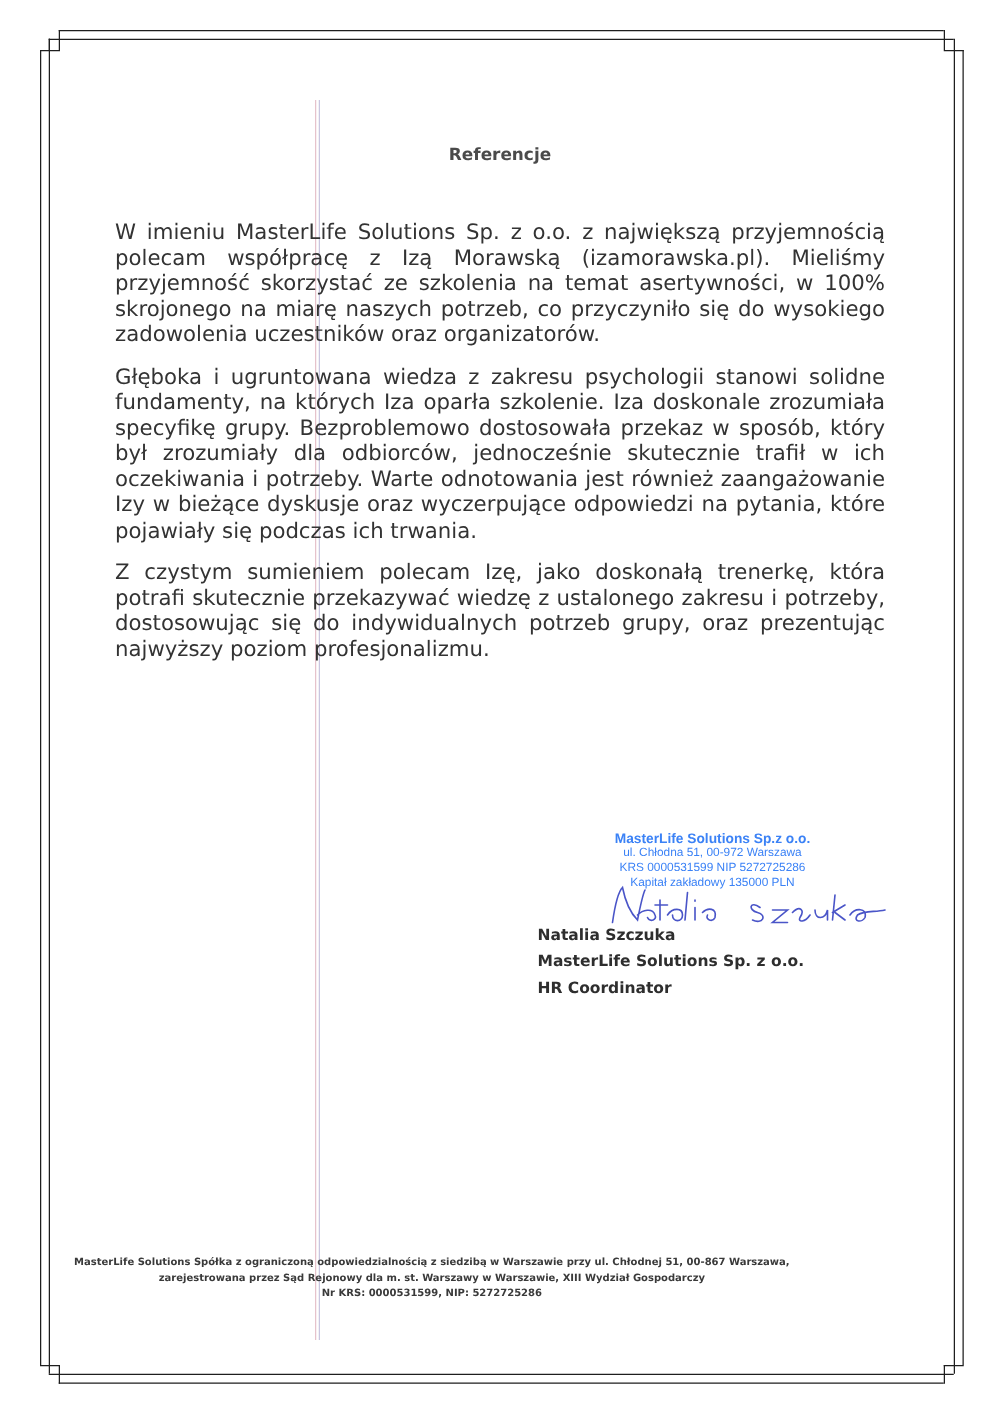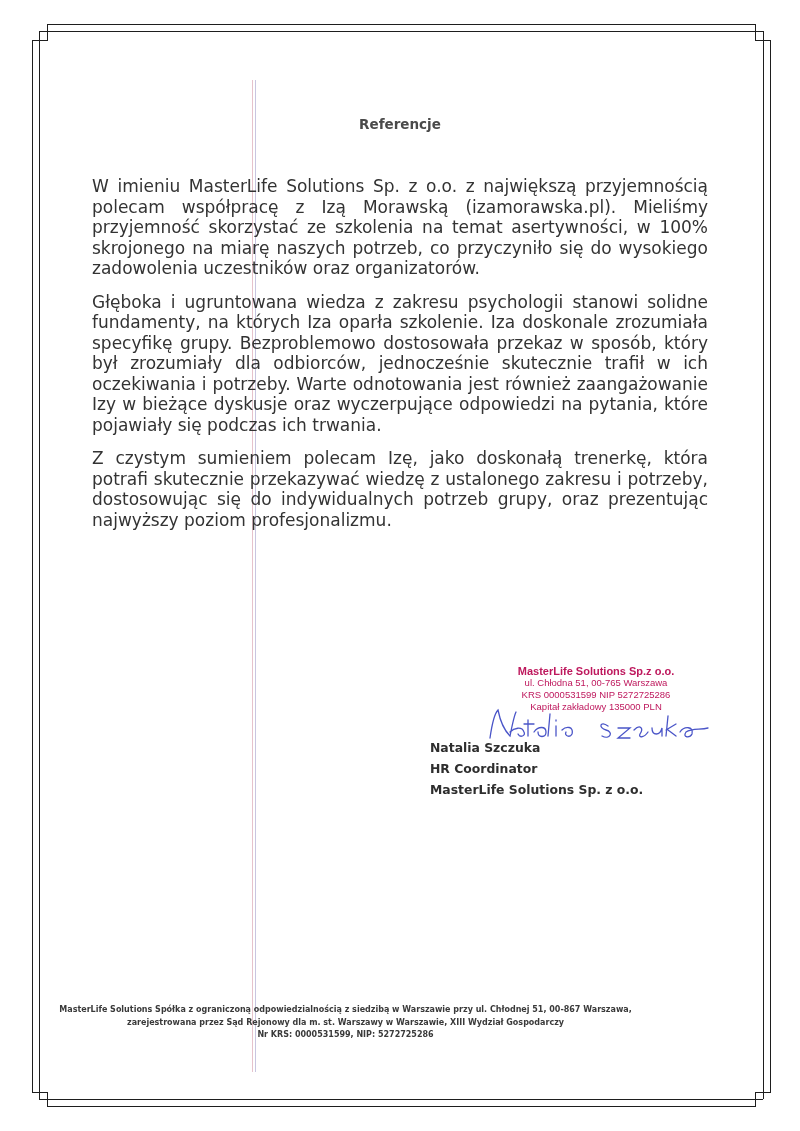--- a/index.html
+++ b/index.html
@@ -14,22 +14,22 @@
     .margin-pink { left: 252px; background: #e6c3cc; }
     .margin-blue { left: 255px; background: #c9c6e0; }
 
     .title { position: absolute; left: 0; width: 800px; top: 116px; text-align: center;
              font-weight: bold; font-size: 13.5px; color: #4a4a4a; }
 
     .body-text { position: absolute; left: 92px; width: 616px; top: 176px;
                  font-size: 17px; line-height: 20.5px; color: #333333; }
     .body-text p { margin: 0 0 13px 0; text-align: justify; }
 
-    .stamp { position: absolute; left: 496px; width: 200px; top: 665px; text-align: center;
-             color: #be185d; font-family: "Liberation Sans", sans-serif; line-height: 12px; }
+    .stamp { position: absolute; left: 470px; width: 200px; top: 665px; text-align: center;
+             color: #3b82f6; font-family: "Liberation Sans", sans-serif; line-height: 12px; }
     .stamp .stamp-name { font-weight: bold; font-size: 11px; }
     .stamp .stamp-line { font-size: 9.5px; }
 
     .signature { position: absolute; left: 484px; top: 706px; width: 230px; height: 40px; }
 
     .signatory { position: absolute; left: 430px; width: 280px; top: 737px; 
                  font-weight: bold; font-size: 12.4px; line-height: 21px; color: #2e2e2e; }
 
     .footer { position: absolute; left: 0; width: 691px; top: 1004px; text-align: center;
               font-size: 8px; line-height: 12.5px; color: #3a3a3a; font-weight: bold; }
@@ -72,34 +72,34 @@
 <div class="title">Referencje</div>
 
 <div class="body-text">
   <p>W imieniu MasterLife Solutions Sp. z o.o. z największą przyjemnością polecam współpracę z Izą Morawską (izamorawska.pl). Mieliśmy przyjemność skorzystać ze szkolenia na temat asertywności, w 100% skrojonego na miarę naszych potrzeb, co przyczyniło się do wysokiego zadowolenia uczestników oraz organizatorów.</p>
   <p>Głęboka i ugruntowana wiedza z zakresu psychologii stanowi solidne fundamenty, na których Iza oparła szkolenie. Iza doskonale zrozumiała specyfikę grupy. Bezproblemowo dostosowała przekaz w sposób, który był zrozumiały dla odbiorców, jednocześnie skutecznie trafił w ich oczekiwania i potrzeby. Warte odnotowania jest również zaangażowanie Izy w bieżące dyskusje oraz wyczerpujące odpowiedzi na pytania, które pojawiały się podczas ich trwania.</p>
   <p>Z czystym sumieniem polecam Izę, jako doskonałą trenerkę, która potrafi skutecznie przekazywać wiedzę z ustalonego zakresu i potrzeby, dostosowując się do indywidualnych potrzeb grupy, oraz prezentując najwyższy poziom profesjonalizmu.</p>
 </div>
 
 <div class="stamp">
   <div class="stamp-name">MasterLife Solutions Sp.z o.o.</div>
-  <div class="stamp-line">ul. Chłodna 51, 00-765 Warszawa</div>
+  <div class="stamp-line">ul. Chłodna 51, 00-972 Warszawa</div>
   <div class="stamp-line">KRS 0000531599 NIP 5272725286</div>
   <div class="stamp-line">Kapitał zakładowy 135000 PLN</div>
 </div>
 
 <svg class="signature" viewBox="0 0 230 40">
   <title>Natalia Szczuka</title>
   <path d="M6 32 C 8 18, 10 8, 14 4 C 16 14, 20 24, 26 30 C 28 20, 30 10, 32 6 M26 26 C 30 22, 38 20, 40 26 C 42 30, 36 32, 34 28 M44 14 L 44 30 M40 18 L 50 18 M50 26 C 54 20, 62 20, 62 26 C 62 32, 54 32, 54 26 M66 8 L 64 30 M72 20 L 72 30 M72 14 L 72 15 M78 24 C 82 20, 90 20, 88 28 C 86 32, 80 30, 82 26" fill="none" stroke="#4a55c8" stroke-width="1.3" stroke-linecap="round"></path>
   <path d="M124 20 C 116 14, 114 22, 122 24 C 130 26, 126 34, 118 30 M134 22 L 146 22 L 134 32 L 146 32 M150 24 C 156 18, 160 22, 156 28 C 154 32, 160 32, 164 26 M168 22 C 168 30, 176 30, 178 22 L 178 30 M184 10 L 182 30 M182 24 L 192 18 M184 24 L 192 30 M196 26 C 200 20, 210 20, 208 28 C 206 32, 198 32, 202 26 C 208 22, 216 24, 224 22" fill="none" stroke="#4a55c8" stroke-width="1.3" stroke-linecap="round"></path>
 </svg>
 
 <div class="signatory">
   <div>Natalia Szczuka</div>
+  <div>MasterLife Solutions Sp. z o.o.</div>
   <div>HR Coordinator</div>
-  <div>MasterLife Solutions Sp. z o.o.</div>
 </div>
 
 <div class="footer">
   <div>MasterLife Solutions Spółka z ograniczoną odpowiedzialnością z siedzibą w Warszawie przy ul. Chłodnej 51, 00-867 Warszawa,</div>
   <div>zarejestrowana przez Sąd Rejonowy dla m. st. Warszawy w Warszawie, XIII Wydział Gospodarczy</div>
   <div>Nr KRS: 0000531599, NIP: 5272725286</div>
 </div>
 
 </body></html>

